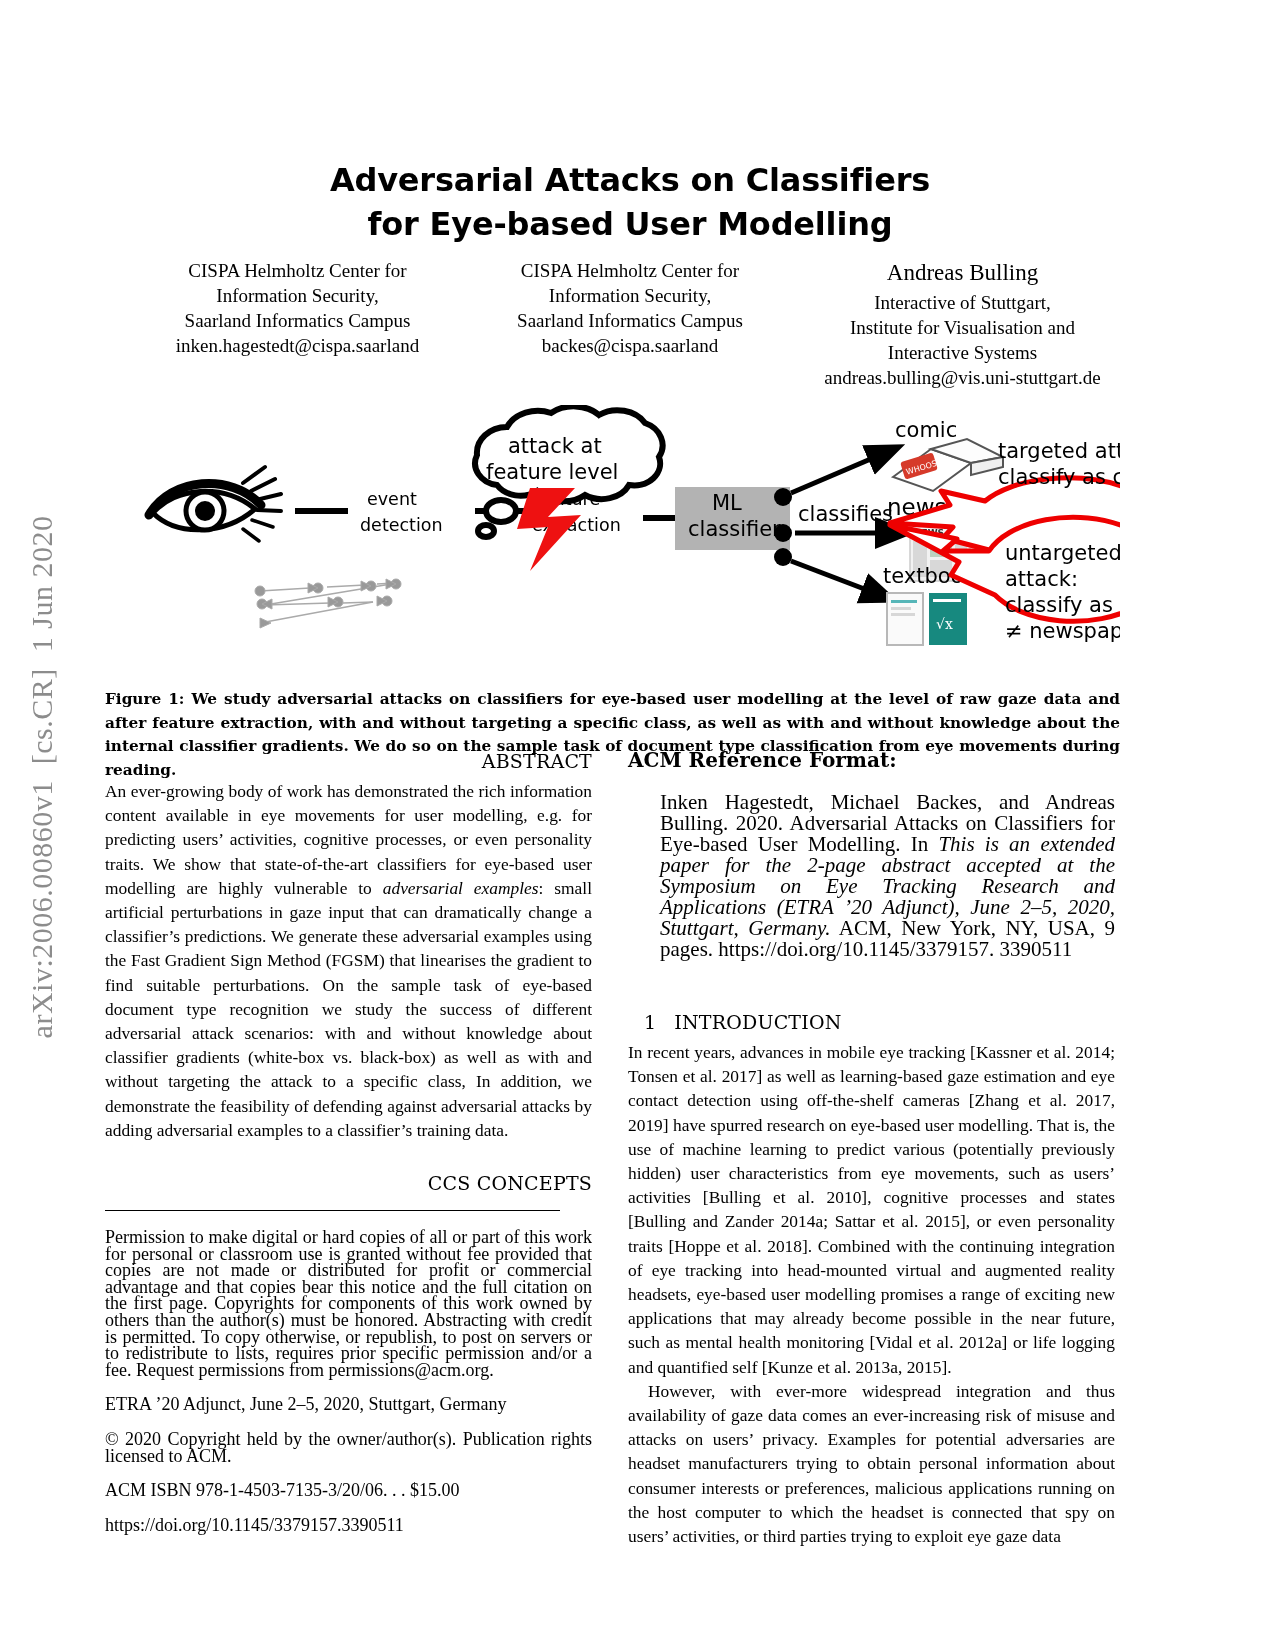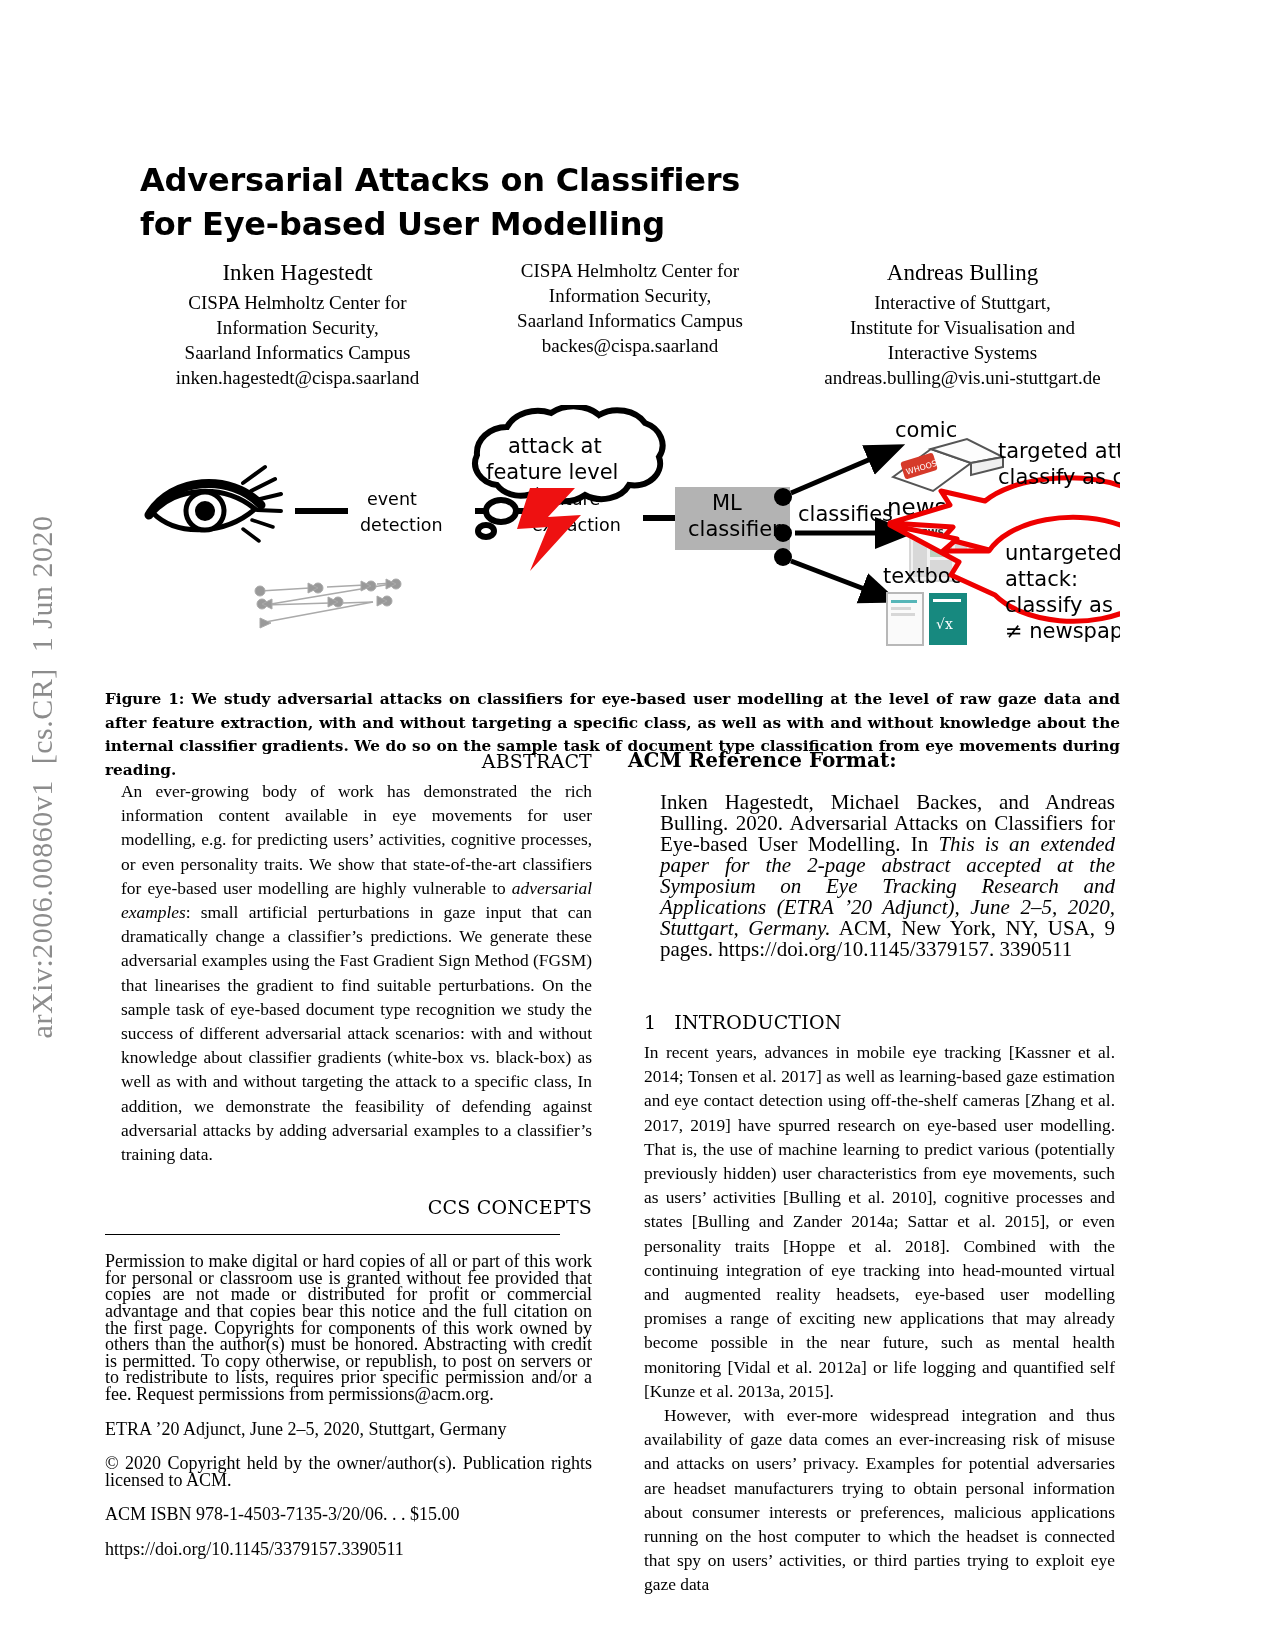--- a/index.html
+++ b/index.html
@@ -16,21 +16,21 @@
     width:700px; text-align:center;
     transform:rotate(-90deg);
     font-family:"Liberation Serif", serif;
     font-size:30px; letter-spacing:.5px;
     color:#8c8c8c; white-space:pre;
   }
 
   
   .title{
     position:absolute; left:140px; top:158px; width:980px;
-    text-align:left;
+    text-align:center;
     font-family:"DejaVu Sans", sans-serif;
     font-weight:bold; font-size:32px; line-height:44px;
     letter-spacing:-0.2px;
   }
   .authors{
     position:absolute; left:140px; top:258px; width:980px;
     display:flex; justify-content:space-between;
   }
   .author{ width:315px; text-align:center; }
   .author .name{ font-size:23px; line-height:30px; margin-bottom:2px;}
@@ -52,21 +52,21 @@
   .col-right{ left:628px; }
 
   h2.sec{
     font-family:"DejaVu Serif", serif;
     font-weight:normal; font-size:19px; margin:0 0 7px 16px;
     letter-spacing:.2px;
     text-align:right;
   }
   h2.sec.num{ display:flex; gap:18px; }
   p.body{
-    font-size:17.4px; line-height:24.2px; margin:0 0 0 16px;
+    font-size:17.4px; line-height:24.2px; margin:0 0 0 0;
     text-align:justify; text-justify:inter-word;
     hyphens:auto;
   }
   p.body + p.body{ margin-top:0; }
   p.indent{ text-indent:20px; }
   .gap-lg{ height:30px; }
   .ital{ font-style:italic; }
 
   .ccs{ font-family:"DejaVu Serif", serif; font-weight:bold; font-size:17px; line-height:24px; text-align:justify;}
 
@@ -86,21 +86,20 @@
 
   <div class="arxiv-stamp">arXiv:2006.00860v1  [cs.CR]  1 Jun 2020</div>
 
   <div class="title">
     <div>Adversarial Attacks on Classifiers</div>
     <div>for Eye-based User Modelling</div>
   </div>
 
   <div class="authors">
     <div class="author">
-      <div class="name">Inken Hagestedt</div>
       <div class="aff">CISPA Helmholtz Center for</div>
       <div class="aff">Information Security,</div>
       <div class="aff">Saarland Informatics Campus</div>
       <div class="aff">inken.hagestedt@cispa.saarland</div>
     </div>
     <div class="author">
       <div class="aff">CISPA Helmholtz Center for</div>
       <div class="aff">Information Security,</div>
       <div class="aff">Saarland Informatics Campus</div>
       <div class="aff">backes@cispa.saarland</div>

